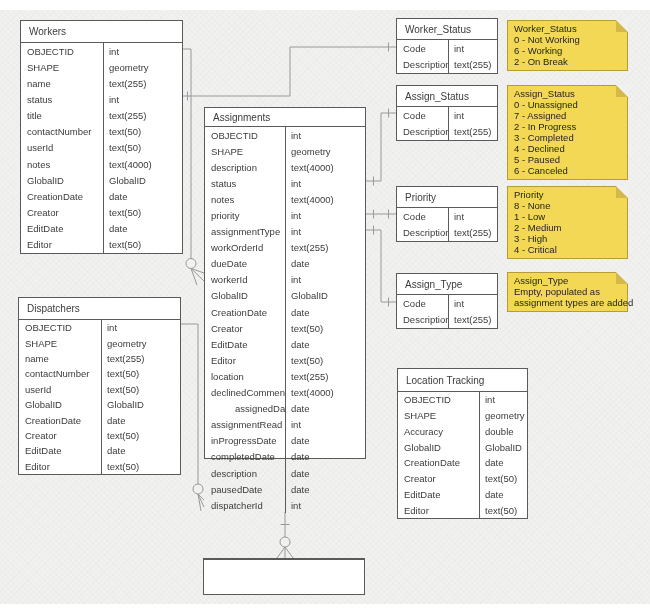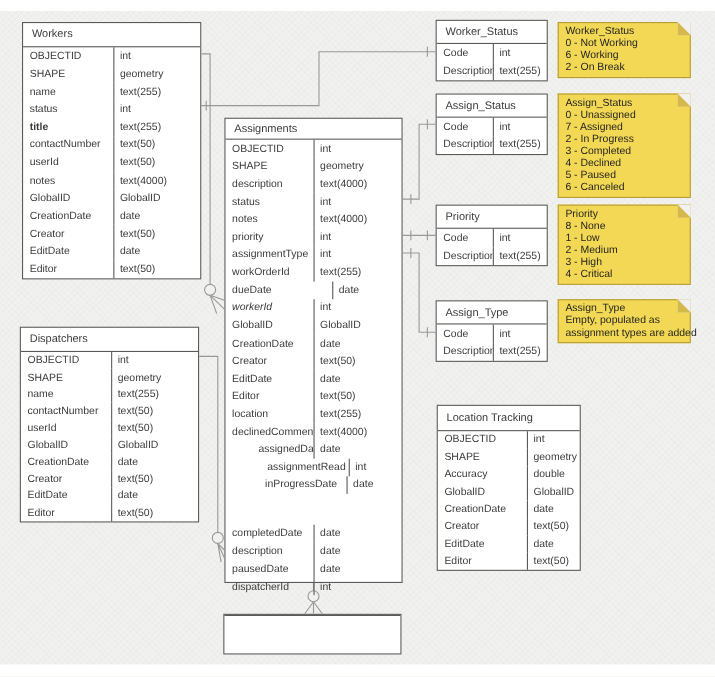--- a/index.html
+++ b/index.html
@@ -100,21 +100,21 @@
         </div>
         <div class="t-row" style="height: 16.15px;">
           <div class="fname" style="width: 82px;">name</div>
           <div class="ftype">text(255)</div>
         </div>
         <div class="t-row" style="height: 16.15px;">
           <div class="fname" style="width: 82px;">status</div>
           <div class="ftype">int</div>
         </div>
         <div class="t-row" style="height: 16.15px;">
-          <div class="fname" style="width: 82px; font-weight: bold;">title</div>
+          <div class="fname" style="width: 82px;">title</div>
           <div class="ftype">text(255)</div>
         </div>
         <div class="t-row" style="height: 16.15px;">
           <div class="fname" style="width: 82px;">contactNumber</div>
           <div class="ftype">text(50)</div>
         </div>
         <div class="t-row" style="height: 16.15px;">
           <div class="fname" style="width: 82px;">userId</div>
           <div class="ftype">text(50)</div>
         </div>
@@ -179,21 +179,21 @@
         </div>
         <div class="t-row" style="height: 15.4px;">
           <div class="fname" style="width: 82px;">EditDate</div>
           <div class="ftype">date</div>
         </div>
         <div class="t-row" style="height: 15.4px;">
           <div class="fname" style="width: 82px;">Editor</div>
           <div class="ftype">text(50)</div>
         </div>
       </div>
-      <div class="table" style="left: 204px; top: 97px; width: 162px; height: 423px; background: rgb(255, 255, 255);">
+      <div class="table" style="left: 204px; top: 97px; width: 162px; height: 352px; background: rgb(255, 255, 255);">
         <div class="t-header" style="height: 19px;">Assignments</div>
         <div class="t-row" style="height: 16.1px;">
           <div class="fname" style="width: 80px;">OBJECTID</div>
           <div class="ftype">int</div>
         </div>
         <div class="t-row" style="height: 16.1px;">
           <div class="fname" style="width: 80px;">SHAPE</div>
           <div class="ftype">geometry</div>
         </div>
         <div class="t-row" style="height: 16.1px;">
@@ -213,26 +213,26 @@
           <div class="ftype">int</div>
         </div>
         <div class="t-row" style="height: 16.1px;">
           <div class="fname" style="width: 80px;">assignmentType</div>
           <div class="ftype">int</div>
         </div>
         <div class="t-row" style="height: 16.1px;">
           <div class="fname" style="width: 80px;">workOrderId</div>
           <div class="ftype">text(255)</div>
         </div>
-        <div class="t-row" style="height: 16.1px; gap: 17px;">
+        <div class="t-row" style="height: 16.1px;">
           <div class="fname" style="width: 80px;">dueDate</div>
           <div class="ftype">date</div>
         </div>
         <div class="t-row" style="height: 16.1px;">
-          <div class="fname" style="width: 80px; font-style: italic;">workerId</div>
+          <div class="fname" style="width: 80px;">workerId</div>
           <div class="ftype">int</div>
         </div>
         <div class="t-row" style="height: 16.1px;">
           <div class="fname" style="width: 80px;">GlobalID</div>
           <div class="ftype">GlobalID</div>
         </div>
         <div class="t-row" style="height: 16.1px;">
           <div class="fname" style="width: 80px;">CreationDate</div>
           <div class="ftype">date</div>
         </div>
@@ -254,28 +254,28 @@
         </div>
         <div class="t-row" style="height: 16.1px;">
           <div class="fname" style="width: 80px;">declinedComment</div>
           <div class="ftype">text(4000)</div>
         </div>
         <div class="t-row" style="height: 16.1px;">
           <div class="fname" style="width: 80px; padding-left: 30px;">assignedDate</div>
           <div class="ftype">date</div>
         </div>
         <div class="t-row" style="height: 16.1px;">
-          <div class="fname" style="width: 80px; margin-left: 32px;">assignmentRead</div>
-          <div class="ftype">int</div>
-        </div>
-        <div class="t-row" style="height: 16.1px; margin-left: 30px;">
+          <div class="fname" style="width: 80px;">assignmentRead</div>
+          <div class="ftype">int</div>
+        </div>
+        <div class="t-row" style="height: 16.1px;">
           <div class="fname" style="width: 80px;">inProgressDate</div>
           <div class="ftype">date</div>
         </div>
-        <div class="t-row" style="height: 16.1px; margin-top: 28px;">
+        <div class="t-row" style="height: 16.1px;">
           <div class="fname" style="width: 80px;">completedDate</div>
           <div class="ftype">date</div>
         </div>
         <div class="t-row" style="height: 16.1px;">
           <div class="fname" style="width: 80px;">description</div>
           <div class="ftype">date</div>
         </div>
         <div class="t-row" style="height: 16.1px;">
           <div class="fname" style="width: 80px;">pausedDate</div>
           <div class="ftype">date</div>

